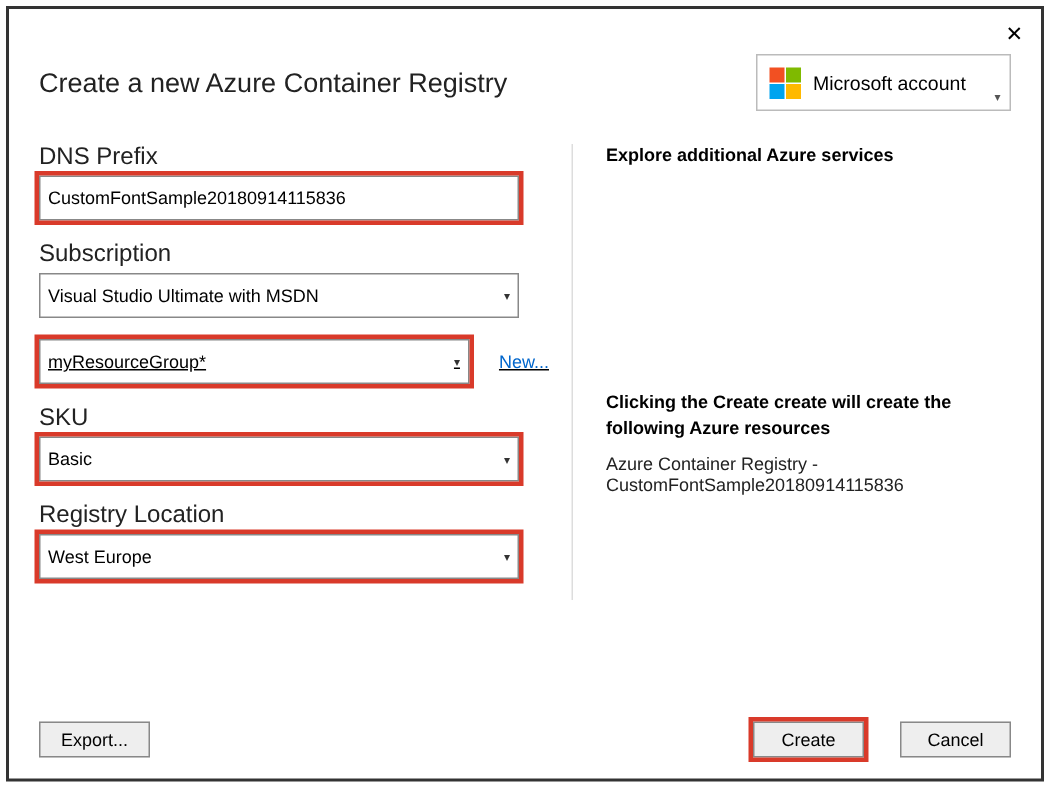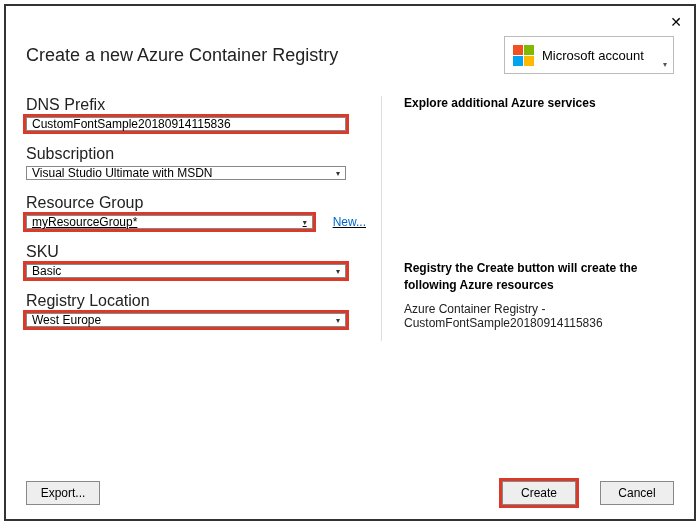--- a/index.html
+++ b/index.html
@@ -83,21 +83,21 @@
   }
   .field-group { margin-bottom: 14px; }
   .field-label {
     font-size: 16px;
     color: #222;
     margin-bottom: 3px;
   }
   .field-row { display: flex; align-items: center; gap: 20px; text-decoration: underline; }
   .textbox, .combobox {
     border: 1px solid #888;
-    height: 14px;
+    height: 30px;
     width: 320px;
     padding: 2px 5px;
     font-family: inherit;
     font-size: 12px;
     background: #fff;
     display: flex;
     align-items: center;
     justify-content: space-between;
   }
   .hl { outline: 3px solid #d93a2a; outline-offset: 0px; }
@@ -175,21 +175,20 @@
 
       <div class="field-group">
         <div class="field-label">Subscription</div>
         <div class="combobox">
           <span>Visual Studio Ultimate with MSDN</span>
           <span class="caret">▾</span>
         </div>
       </div>
 
       <div class="field-group">
-        <div class="field-label">Resource Group</div>
         <div class="field-row">
           <div class="combobox hl" style="width:300px">
             <span>myResourceGroup*</span>
             <span class="caret">▾</span>
           </div>
           <span class="new-link">New...</span>
         </div>
       </div>
 
       <div class="field-group">
@@ -205,21 +204,21 @@
         <div class="combobox hl">
           <span>West Europe</span>
           <span class="caret">▾</span>
         </div>
       </div>
 
     </div>
 
     <div class="col-right">
       <div class="right-heading">Explore additional Azure services</div>
-      <div class="right-sub">Registry the Create button will create the following Azure resources</div>
+      <div class="right-sub">Clicking the Create create will create the following Azure resources</div>
       <div class="right-text">Azure Container Registry - CustomFontSample20180914115836</div>
     </div>
   </div>
 
   <div class="footer">
     <button class="btn">Export...</button>
     <div class="btn-group-right">
       <button class="btn hl">Create</button>
       <button class="btn">Cancel</button>
     </div>

